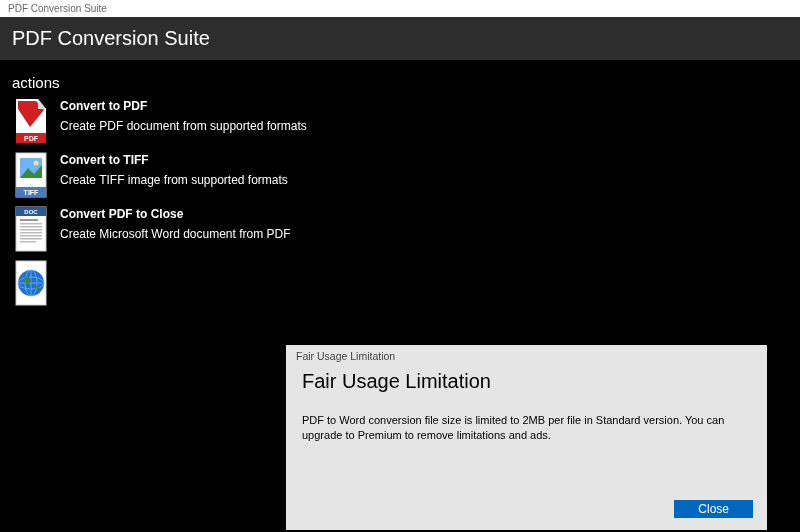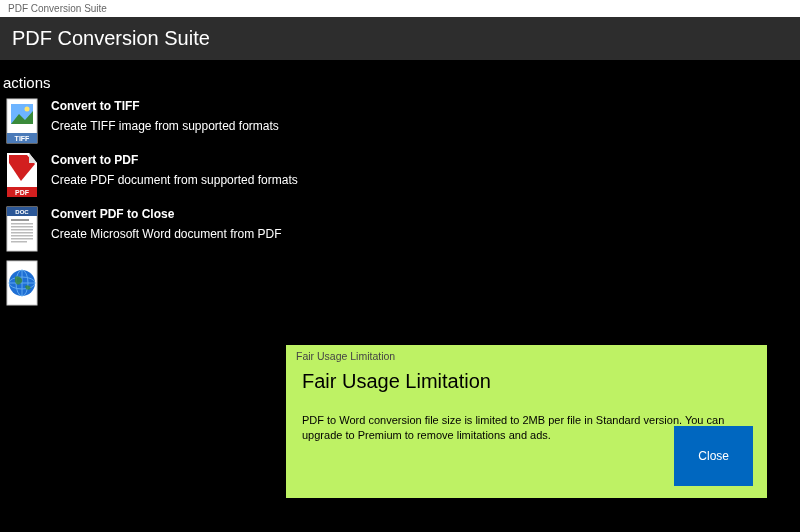--- a/index.html
+++ b/index.html
@@ -24,21 +24,21 @@
     .header {
       background: #2d2d2d;
       padding: 10px 12px;
     }
     .header-title {
       font-size: 20px;
       font-weight: 400;
       color: #fff;
     }
     .main {
-      padding: 14px 3px;
+      padding: 14px 12px;
     }
     .section-label {
       font-size: 15px;
       font-weight: 400;
       color: #fff;
       margin-bottom: 6px;
     }
     .action-row {
       display: flex;
       align-items: flex-start;
@@ -63,22 +63,22 @@
     .action-desc {
       font-size: 12px;
       font-weight: 400;
       color: #fff;
     }
     .dialog {
       position: absolute;
       left: 286px;
       top: 345px;
       width: 481px;
-      height: 153px;
-      background: #bef264;
+      height: 185px;
+      background: #e5e5e5;
       color: #000;
       box-shadow: 0 4px 20px rgba(0,0,0,0.5);
     }
     .dialog-titlebar {
       font-size: 10.5px;
       color: #444;
       padding: 5px 10px 2px;
     }
     .dialog-body {
       padding: 6px 16px 10px;
@@ -98,68 +98,68 @@
     .dialog-actions {
       position: absolute;
       right: 14px;
       bottom: 12px;
     }
     .dialog-close {
       background: #0067c0;
       color: #fff;
       border: none;
       font-size: 12px;
-      padding: 23px 24px;
+      padding: 2px 24px;
       cursor: pointer;
     }
   </style>
 </head>
 <body>
 
 <div class="titlebar">
   <span>PDF Conversion Suite</span>
 </div>
 
 <div class="header">
   <div class="header-title">PDF Conversion Suite</div>
 </div>
 
 <div class="main">
   <div class="section-label">actions</div>
+
+  <div class="action-row">
+    <div class="action-icon">
+      <svg viewBox="0 0 38 48">
+        <path d="M4 2 L26 2 L34 12 L34 46 L4 46 Z" fill="#fff"></path>
+        <path d="M6 4 L24 4 L32 13 L18 30 L6 12 Z" fill="#d21f1f"></path>
+        <path d="M26 2 L26 12 L34 12 Z" fill="#e0e0e0"></path>
+        <rect x="4" y="36" width="30" height="10" fill="#d21f1f"></rect>
+        <text x="19" y="44" text-anchor="middle" fill="#fff" font-size="7" font-family="Arial" font-weight="700">PDF</text>
+      </svg>
+    </div>
+    <div class="action-text">
+      <div class="action-title">Convert to PDF</div>
+      <div class="action-desc">Create PDF document from supported formats</div>
+    </div>
+  </div>
 
   <div class="action-row">
     <div class="action-icon">
       <svg viewBox="0 0 38 48">
         <rect x="4" y="2" width="30" height="44" fill="#fff" stroke="#ccc"></rect>
         <rect x="8" y="7" width="22" height="20" fill="#6db4ff"></rect>
         <polygon points="8,27 16,17 22,23 30,14 30,27" fill="#3a8a3a"></polygon>
         <circle cx="24" cy="12" r="2.5" fill="#ffe36b"></circle>
         <rect x="4" y="36" width="30" height="10" fill="#4a7ab8"></rect>
         <text x="19" y="44" text-anchor="middle" fill="#fff" font-size="7" font-family="Arial" font-weight="700">TIFF</text>
       </svg>
     </div>
     <div class="action-text">
       <div class="action-title">Convert to TIFF</div>
       <div class="action-desc">Create TIFF image from supported formats</div>
-    </div>
-  </div>
-
-  <div class="action-row">
-    <div class="action-icon">
-      <svg viewBox="0 0 38 48">
-        <path d="M4 2 L26 2 L34 12 L34 46 L4 46 Z" fill="#fff"></path>
-        <path d="M6 4 L24 4 L32 13 L18 30 L6 12 Z" fill="#d21f1f"></path>
-        <path d="M26 2 L26 12 L34 12 Z" fill="#e0e0e0"></path>
-        <rect x="4" y="36" width="30" height="10" fill="#d21f1f"></rect>
-        <text x="19" y="44" text-anchor="middle" fill="#fff" font-size="7" font-family="Arial" font-weight="700">PDF</text>
-      </svg>
-    </div>
-    <div class="action-text">
-      <div class="action-title">Convert to PDF</div>
-      <div class="action-desc">Create PDF document from supported formats</div>
     </div>
   </div>
 
   <div class="action-row">
     <div class="action-icon">
       <svg viewBox="0 0 38 48">
         <rect x="4" y="2" width="30" height="44" fill="#fff" stroke="#ccc"></rect>
         <rect x="4" y="2" width="30" height="9" fill="#2b5797"></rect>
         <text x="19" y="9" text-anchor="middle" fill="#fff" font-size="6" font-family="Arial" font-weight="700">DOC</text>
         <rect x="8" y="14" width="18" height="2" fill="#999"></rect>

